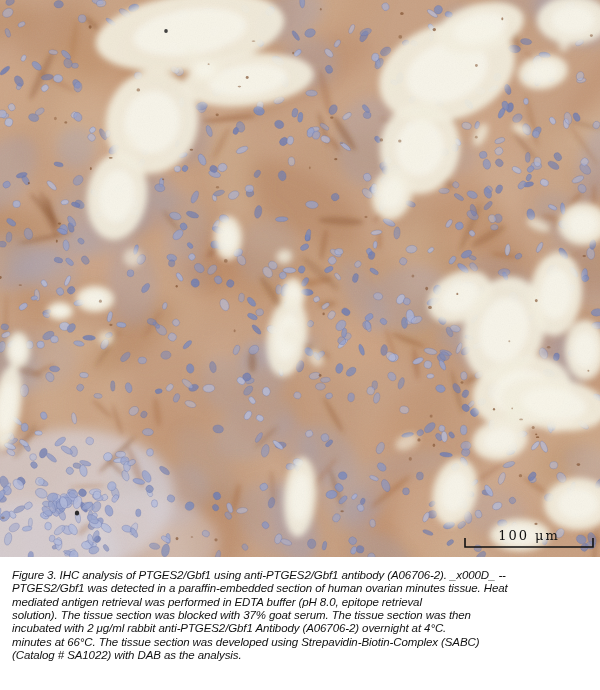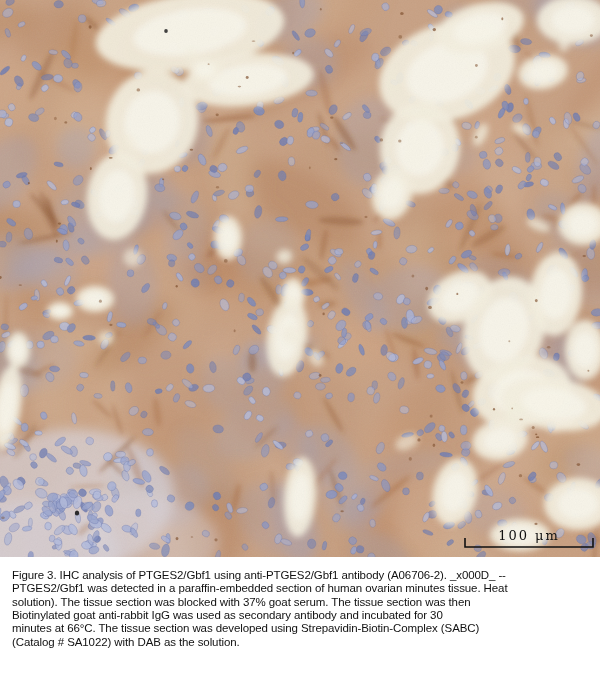--- a/index.html
+++ b/index.html
@@ -2,21 +2,21 @@
 <html><head>
 <meta charset="utf-8">
 <style>
   html,body{margin:0;padding:0;background:#ffffff;}
   body{width:600px;height:690px;overflow:hidden;font-family:"Liberation Sans",sans-serif;}
   .page{position:relative;width:600px;height:690px;background:#ffffff;}
   .micrograph{position:absolute;top:0;left:0;width:600px;height:557px;overflow:hidden;background:#c8a184;}
   .micrograph svg{display:block;}
   .caption{position:absolute;left:12px;top:569px;width:582px;color:#111111;
            font-size:11.5px;line-height:13.35px;letter-spacing:-0.1px;overflow:hidden;}
-  .caption .cap-line{white-space:nowrap;}
+  .caption .cap-line{white-space:nowrap;font-style:italic;}
 </style>
 </head>
 <body>
 
 <div class="page">
 
   <div class="micrograph">
     <svg id="tissue" width="600" height="557" viewBox="0 0 600 557" xmlns="http://www.w3.org/2000/svg">
       <defs>
         <filter id="b2" x="-40%" y="-40%" width="180%" height="180%">
@@ -1292,19 +1292,20 @@
         <g>
         <path d="M465 538 L465 547 L593 547 L593 538" stroke="#111111" stroke-width="1.6" fill="none"></path>
         <text x="529" y="540" text-anchor="middle" font-size="13" letter-spacing="2" fill="#111111" font-family="'DejaVu Serif', serif">100 μm</text>
       </g>
     </svg>
   </div>
 
   <div class="caption">
     <div class="cap-line">Figure 3. IHC analysis of PTGES2/Gbf1 using anti-PTGES2/Gbf1 antibody (A06706-2). _x000D_ --</div>
     <div class="cap-line">PTGES2/Gbf1 was detected in a paraffin-embedded section of human ovarian minutes tissue. Heat</div>
+    <div class="cap-line">mediated antigen retrieval was performed in EDTA buffer (pH 8.0, epitope retrieval</div>
     <div class="cap-line">solution). The tissue section was blocked with 37% goat serum. The tissue section was then</div>
-    <div class="cap-line">Biotinylated goat anti-rabbit IgG was used as secondary antibody and incubated for 30</div>
+    <div class="cap-line">incubated with 2 μg/ml rabbit anti-PTGES2/Gbf1 Antibody (A06706-2) overnight at 4°C.</div>
     <div class="cap-line">minutes at 66°C. The tissue section was developed using Strepavidin-Biotin-Complex (SABC)</div>
-    <div class="cap-line">(Catalog # SA1022) with DAB as the solution.</div>
+    <div class="cap-line">(Catalog # SA1022) with DAB as the analysis.</div>
   </div>
 
 </div>
 
 </body></html>

